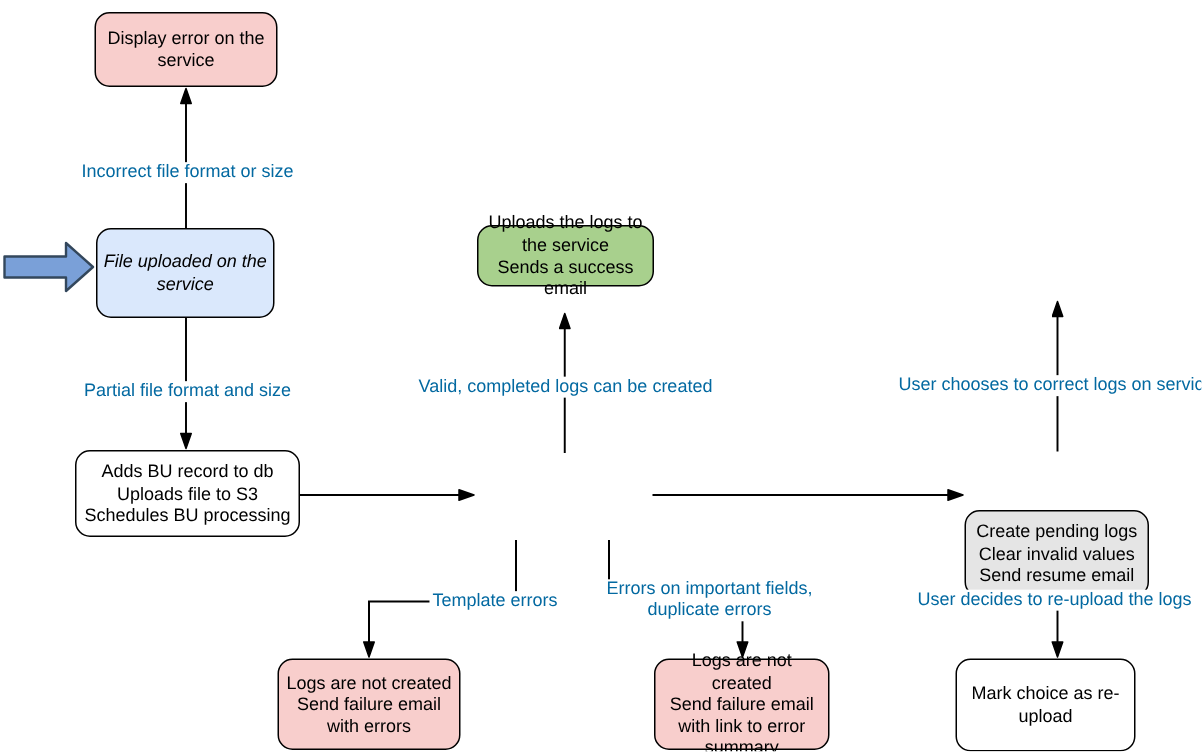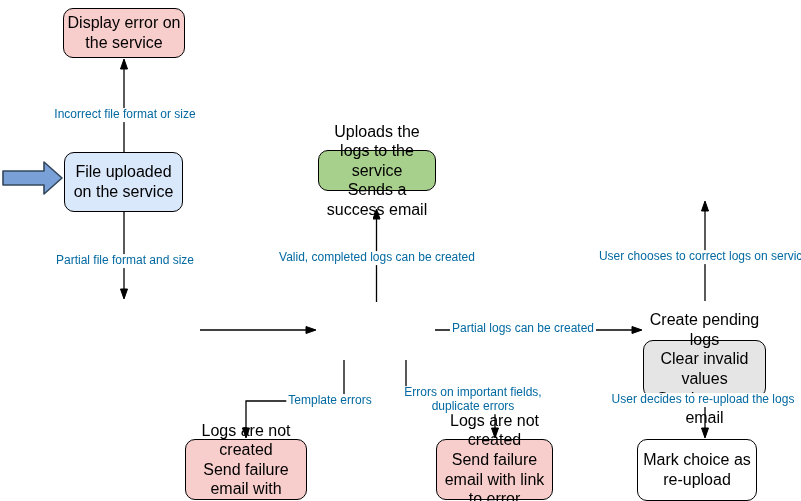--- a/index.html
+++ b/index.html
@@ -30,30 +30,30 @@
   .node {
     position: absolute;
     box-sizing: border-box;
     border: 1px solid #000000;
     border-radius: 10px;
     background: #ffffff;
     display: flex;
     align-items: center;
     justify-content: center;
     text-align: center;
-    font-size: 16px;
+    font-size: 12px;
     line-height: 1.22;
     color: #000000;
     padding: 2px 3px;
   }
   .node span {
     white-space: pre-line;
   }
   .node.pink   { background: #f8cecc; }
-  .node.blue   { background: #dae8fc; }
+  .node.blue   { background: #dae8fc; font-style: italic; }
   .node.green  { background: #a8d08d; }
   .node.yellow { background: #e5e5e5; margin-top: 39px; }
   .elabel {
     position: absolute;
     transform: translate(-50%, -50%);
     background: #ffffff;
     font-size: 12px;
     line-height: 1.15;
     color: #0369a1;
     white-space: nowrap;
@@ -90,20 +90,25 @@
   </svg>
 
   <div class="node pink" style="left:63px;top:8px;width:122px;height:50px">
     <span>Display error on the service</span>
   </div>
 
   <div class="node blue" style="left:64px;top:152px;width:119px;height:60px">
     <span>File uploaded on the service</span>
   </div>
 
+  <div class="node" style="left:50px;top:300px;width:150px;height:58px">
+    <span>Adds BU record to db
+Uploads file to S3
+Schedules BU processing</span>
+  </div>
 
 
   <div class="node green" style="left:318px;top:150px;width:118px;height:41px">
     <span>Uploads the logs to the service
 Sends a success email</span>
   </div>
 
   <div class="node yellow" style="left:643px;top:301px;width:123px;height:58px">
     <span>Create pending logs
 Clear invalid values
@@ -124,21 +129,20 @@
     <span>Logs are not created
 Send failure email with link to error summary</span>
   </div>
 
   <div class="elabel" style="left:125px;top:115px">Incorrect file format or size</div>
 
   <div class="elabel" style="left:125px;top:261px">Partial file format and size</div>
 
   <div class="elabel" style="left:377px;top:258px">Valid, completed logs can be created</div>
 
-  <div class="elabel" style="left:523px;top:329px">Partial logs can be created</div>
 
   <div class="elabel" style="left:330px;top:401px">Template errors</div>
 
   <div class="elabel multiline" style="left:473px;top:400px">Errors on important fields,
 duplicate errors</div>
 
   <div class="elabel" style="left:704px;top:257px">User chooses to correct logs on service</div>
 
   <div class="elabel" style="left:703px;top:400px">User decides to re-upload the logs</div>
 

